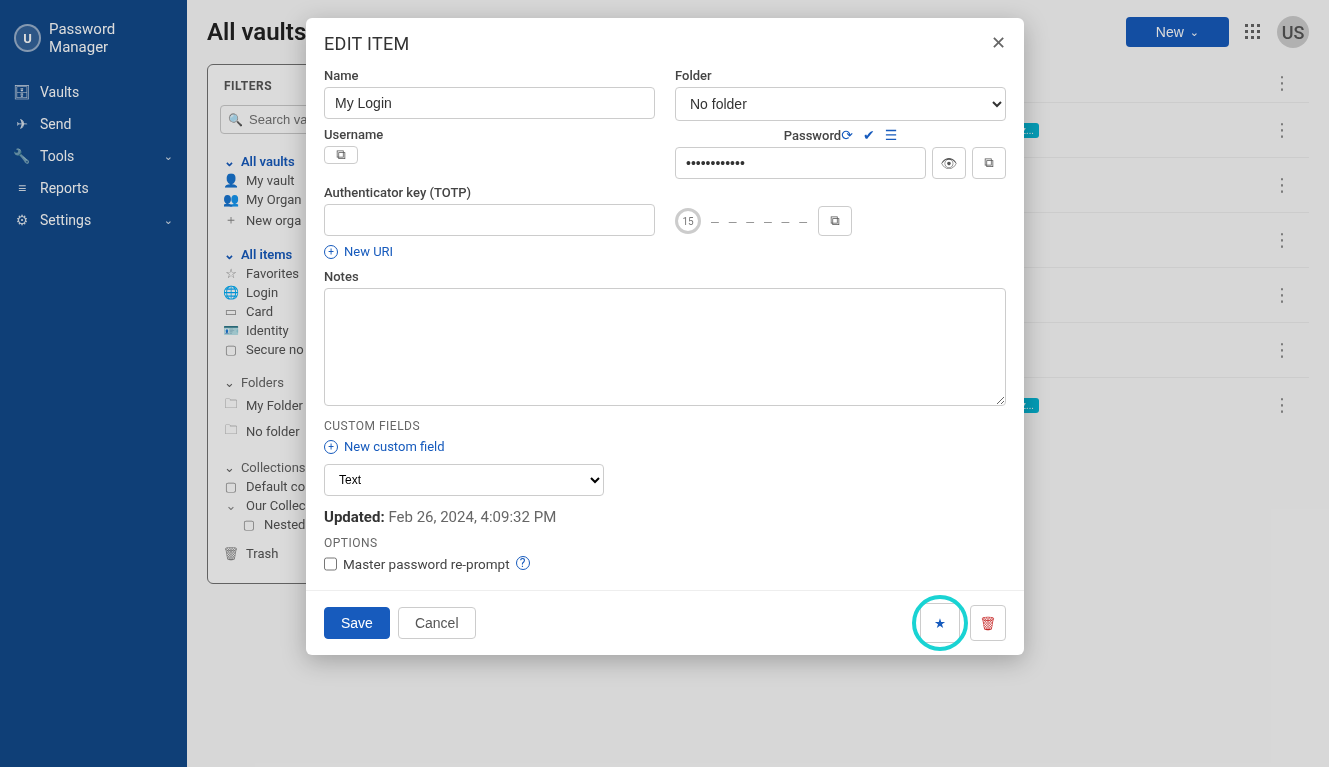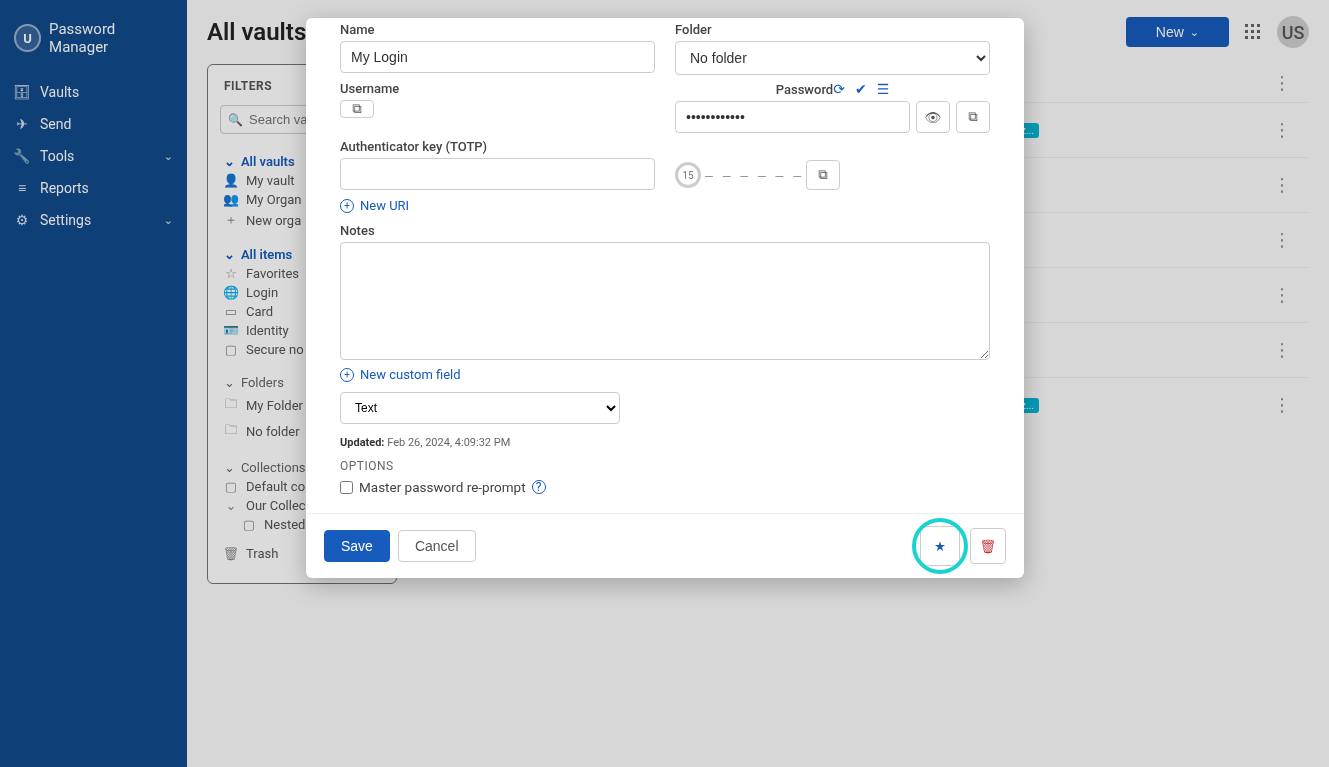--- a/index.html
+++ b/index.html
@@ -44,42 +44,42 @@
   .badge { background:#06b6d4; color:#fff; font-size:10px; padding:2px 5px; border-radius:3px;}
   
   
   .overlay { position:absolute; inset:0; background:rgba(0,0,0,0.14); }
   
   
   .modal { position:absolute; left:306px; top:18px; width:718px; background:#fff; border-radius:6px; box-shadow:0 6px 24px rgba(0,0,0,0.25); }
   .modal-header { display:flex; justify-content:space-between; align-items:center; padding:14px 18px 10px;}
   .modal-header h2 { font-size:18px; font-weight:400; letter-spacing:0.3px; color:#333;}
   .close-x { font-size:18px; color:#666; cursor:pointer; background:none; border:none;}
-  .modal-body { padding:4px 34px 10px; max-height:610px; overflow:auto;}
+  .modal-body { padding:4px 18px 10px; max-height:610px; overflow:auto;}
   .form-row { display:flex; gap:20px; margin-bottom:6px;}
   .form-col { flex:1; }
   .form-label { font-size:13px; color:#444; margin-bottom:4px; display:block; font-weight:500;}
   .label-row { display:flex; justify-content:center; align-items:center; margin-bottom:4px;}
   .label-icons { display:flex; gap:10px; color:#175bbd;}
   .label-icons span { cursor:pointer; font-size:14px;}
   .input, select.input { width:100%; padding:7px 10px; border:1px solid #ccc; border-radius:4px; font-size:14px; background:#fff; color:#333;}
   .input-group { display:flex; gap:6px;}
   .input-group .input { flex:1;}
   .icon-btn { width:34px; border:1px solid #ccc; border-radius:4px; background:#fff; display:flex; align-items:center; justify-content:center; cursor:pointer; color:#555;}
-  .totp-row { display:flex; align-items:center; gap:4px; height:34px;}
+  .totp-row { display:flex; align-items:center; gap:10px; height:34px;}
   .totp-timer { width:26px;height:26px;border-radius:50%;border:3px solid #ccc; display:flex;align-items:center;justify-content:center;font-size:10px;color:#777;}
   .totp-code { color:#888; letter-spacing:1px; font-size:13px; font-family:monospace;}
   .link-action { color:#175bbd; font-size:13px; display:flex; align-items:center; gap:6px; cursor:pointer; margin:4px 0 10px;}
   .plus-circle { display:inline-flex; width:14px;height:14px;border:1.5px solid #175bbd;border-radius:50%;align-items:center;justify-content:center;font-size:10px;line-height:1;}
   textarea.input { height:118px; resize:both; }
   .section-title { font-size:12px; letter-spacing:0.5px; color:#666; margin:10px 0 6px;}
   select.small { width:280px; padding:7px 10px; border:1px solid #ccc; border-radius:4px; font-size:12px; background:#fff;}
-  .meta { font-size:11px; color:#666; margin:12px 0 4px;}
+  .meta { font-size:15px; color:#666; margin:12px 0 4px;}
   .meta b { color:#333;}
-  .chk-row { display:flex; align-items:center; gap:6px; font-size:13.5px; color:#444; margin:6px 0 8px;}
+  .chk-row { display:flex; gap:6px; font-size:13.5px; color:#444; margin:6px 0 8px;}
   .help-ic { color:#175bbd; font-size:12px; border:1px solid #175bbd; border-radius:50%; width:14px;height:14px;display:inline-flex;align-items:center;justify-content:center;}
   .modal-footer { display:flex; justify-content:space-between; align-items:center; padding:12px 18px; border-top:1px solid #eee;}
   .footer-left { display:flex; gap:8px;}
   .btn { padding:7px 16px; border-radius:4px; font-size:14px; cursor:pointer;}
   .btn-primary { background:#175bbd; color:#fff; border:1px solid #175bbd;}
   .btn-secondary { background:#fff; color:#555; border:1px solid #ccc;}
   .footer-right { display:flex; gap:10px; align-items:center;}
   .fav-btn { width:40px;height:40px; border:1px solid #ccc; border-radius:4px; background:#fff; display:flex;align-items:center;justify-content:center; color:#175bbd; cursor:pointer; position:relative;}
   .fav-highlight { position:absolute; width:56px;height:56px;border:4px solid #19d3d3; border-radius:50%; left:50%; top:50%; transform:translate(-50%,-50%); pointer-events:none;}
   .del-btn { width:36px;height:36px; border:1px solid #ccc; border-radius:4px; background:#fff; display:flex;align-items:center;justify-content:center; color:#c62828; cursor:pointer;}
@@ -284,20 +284,24 @@
           <span class="opt-ic">⋮</span>
         </span>
       </div>
     </div>
   </div>
 </div>
 
 <div class="overlay"></div>
 
 <div class="modal">
+  <div class="modal-header">
+    <h2>EDIT ITEM</h2>
+    <button class="close-x">✕</button>
+  </div>
   <div class="modal-body">
     <div class="form-row">
       <div class="form-col">
         <label class="form-label">Name</label>
         <input class="input" value="My Login" style="">
       </div>
       <div class="form-col">
         <label class="form-label">Folder</label>
         <select class="input">
           <option>No folder</option>
@@ -353,20 +357,21 @@
     </div>
 
     <div class="link-action">
       <span class="plus-circle">+</span>
       <span>New URI</span>
     </div>
 
     <label class="form-label">Notes</label>
     <textarea class="input" style=""></textarea>
 
+    <div class="section-title">CUSTOM FIELDS</div>
     <div class="link-action">
       <span class="plus-circle">+</span>
       <span>New custom field</span>
     </div>
     <select class="small">
       <option>Text</option>
     </select>
 
     <div class="meta"><b>Updated:</b> <span>Feb 26, 2024, 4:09:32 PM</span></div>
 

